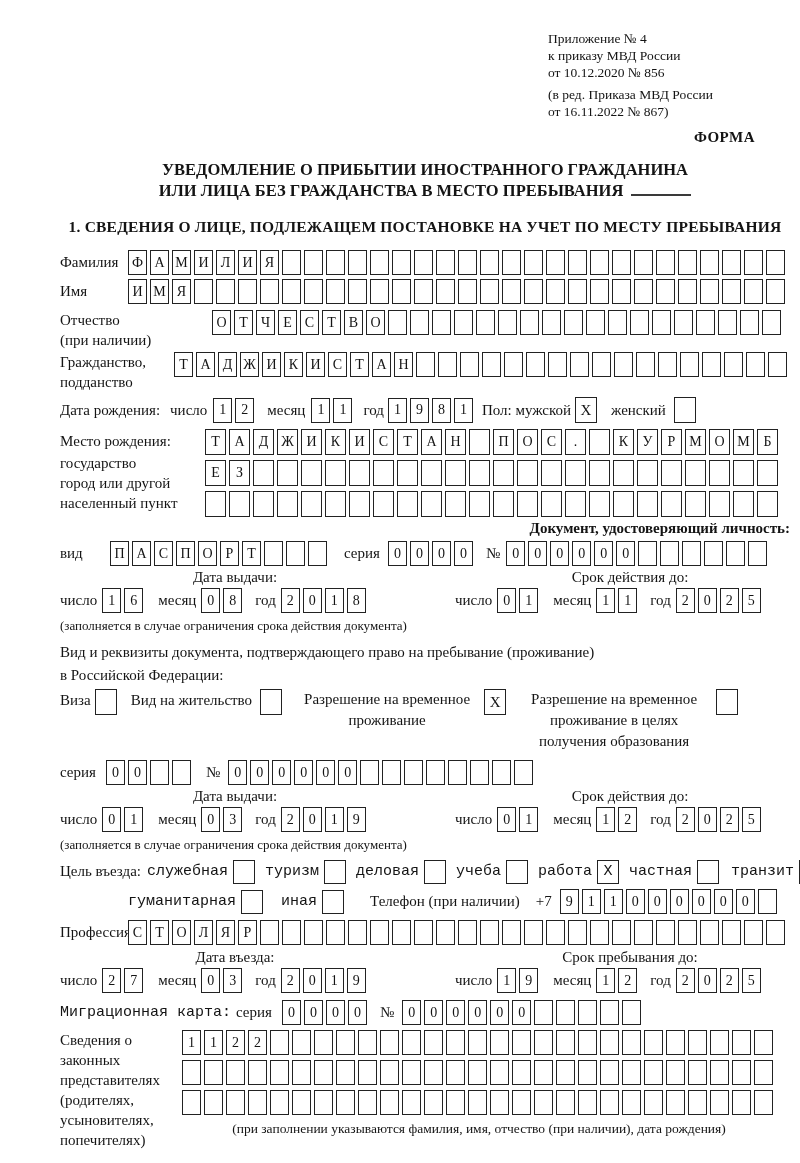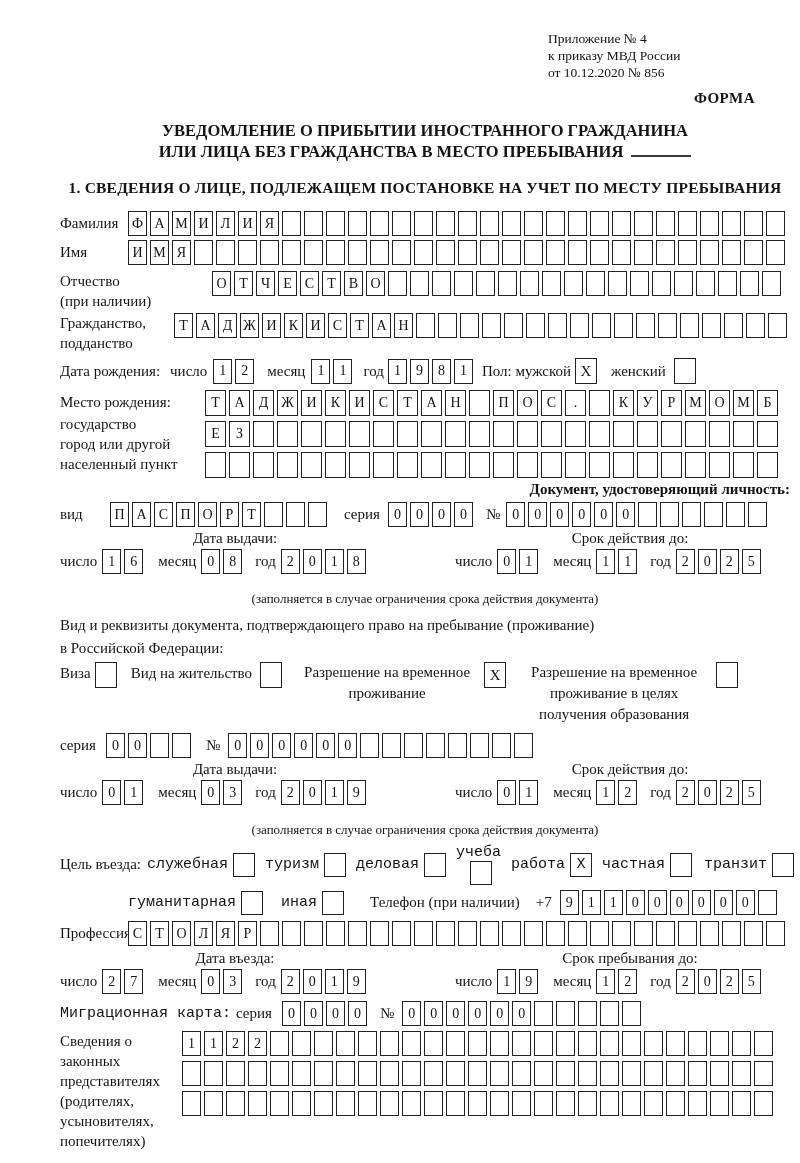--- a/index.html
+++ b/index.html
@@ -31,39 +31,43 @@
   .w145{width:145px;}
   .w122{width:122px;}
   .dates{display:flex;align-items:flex-start;}
   .dgroup{width:350px;flex:none;}
   .dgroup.rgt{margin-left:45px;}
   .dhead{text-align:center;margin-bottom:2px;line-height:17px;}
   .dline{display:flex;align-items:center;}
   .dlbl{flex:none;margin-right:5px;}
   .mlA{margin-left:12px;}
   .mlB{margin-left:10px;}
-  .restrict{font-size:13px;text-align:center;line-height:15px;margin-top:17px;}
+  .restrict{font-size:13px;text-align:left;line-height:15px;margin-top:5px;}
   .intro{line-height:23px;margin-top:8px;}
   .opt{display:flex;align-items:flex-start;flex:none;}
   .opt .checkbox{margin-left:8px;}
   .optlab{line-height:23px;}
   .optlab.c2{width:178px;text-align:center;line-height:21px;}
   .optlab.c3{width:188px;text-align:center;line-height:21px;}
   .popt{display:flex;align-items:center;flex:none;font-family:Liberation Mono, monospace;}
   .popt .checkbox{margin-left:5px;height:24px;}
   .note-bottom{font-size:13.5px;text-align:center;margin-top:6px;line-height:16px;}
   .mb5{margin-bottom:5px;}
 </style>
 </head>
 <body>
 
 <div class="hdr-note">
   <div>Приложение № 4</div>
   <div>к приказу МВД России</div>
   <div>от 10.12.2020 № 856</div>
+  <div class="grp2">
+    <div>(в ред. Приказа МВД России</div>
+    <div>от 16.11.2022 № 867)</div>
+  </div>
 </div>
 <div class="form-word">ФОРМА</div>
 
 <div class="title">
   <div>УВЕДОМЛЕНИЕ О ПРИБЫТИИ ИНОСТРАННОГО ГРАЖДАНИНА</div>
   <div>
     <span>ИЛИ ЛИЦА БЕЗ ГРАЖДАНСТВА В МЕСТО ПРЕБЫВАНИЯ</span><span class="title-underline"></span>
   </div>
 </div>
 
@@ -519,21 +523,21 @@
     <span class="checkbox"></span>
   </span>
   <span class="popt" style="margin-left:10px;">
     <span>туризм</span>
     <span class="checkbox"></span>
   </span>
   <span class="popt" style="margin-left:10px;">
     <span>деловая</span>
     <span class="checkbox"></span>
   </span>
-  <span class="popt" style="margin-left:10px;flex-direction:column;">
+  <span class="popt" style="margin-left:10px;">
     <span>учеба</span>
     <span class="checkbox"></span>
   </span>
   <span class="popt" style="margin-left:10px;">
     <span>работа</span>
     <span class="checkbox">X</span>
   </span>
   <span class="popt" style="margin-left:10px;">
     <span>частная</span>
     <span class="checkbox"></span>
@@ -767,14 +771,15 @@
         <span class="cell"></span>
         <span class="cell"></span>
         <span class="cell"></span>
         <span class="cell"></span>
         <span class="cell"></span>
         <span class="cell"></span>
         <span class="cell"></span>
         <span class="cell"></span>
         <span class="cell"></span>
       </span>
+    <span class="note-bottom" style="display:block;">(при заполнении указываются фамилия, имя, отчество (при наличии), дата рождения)</span>
   </span>
 </div>
 
 </body></html>

